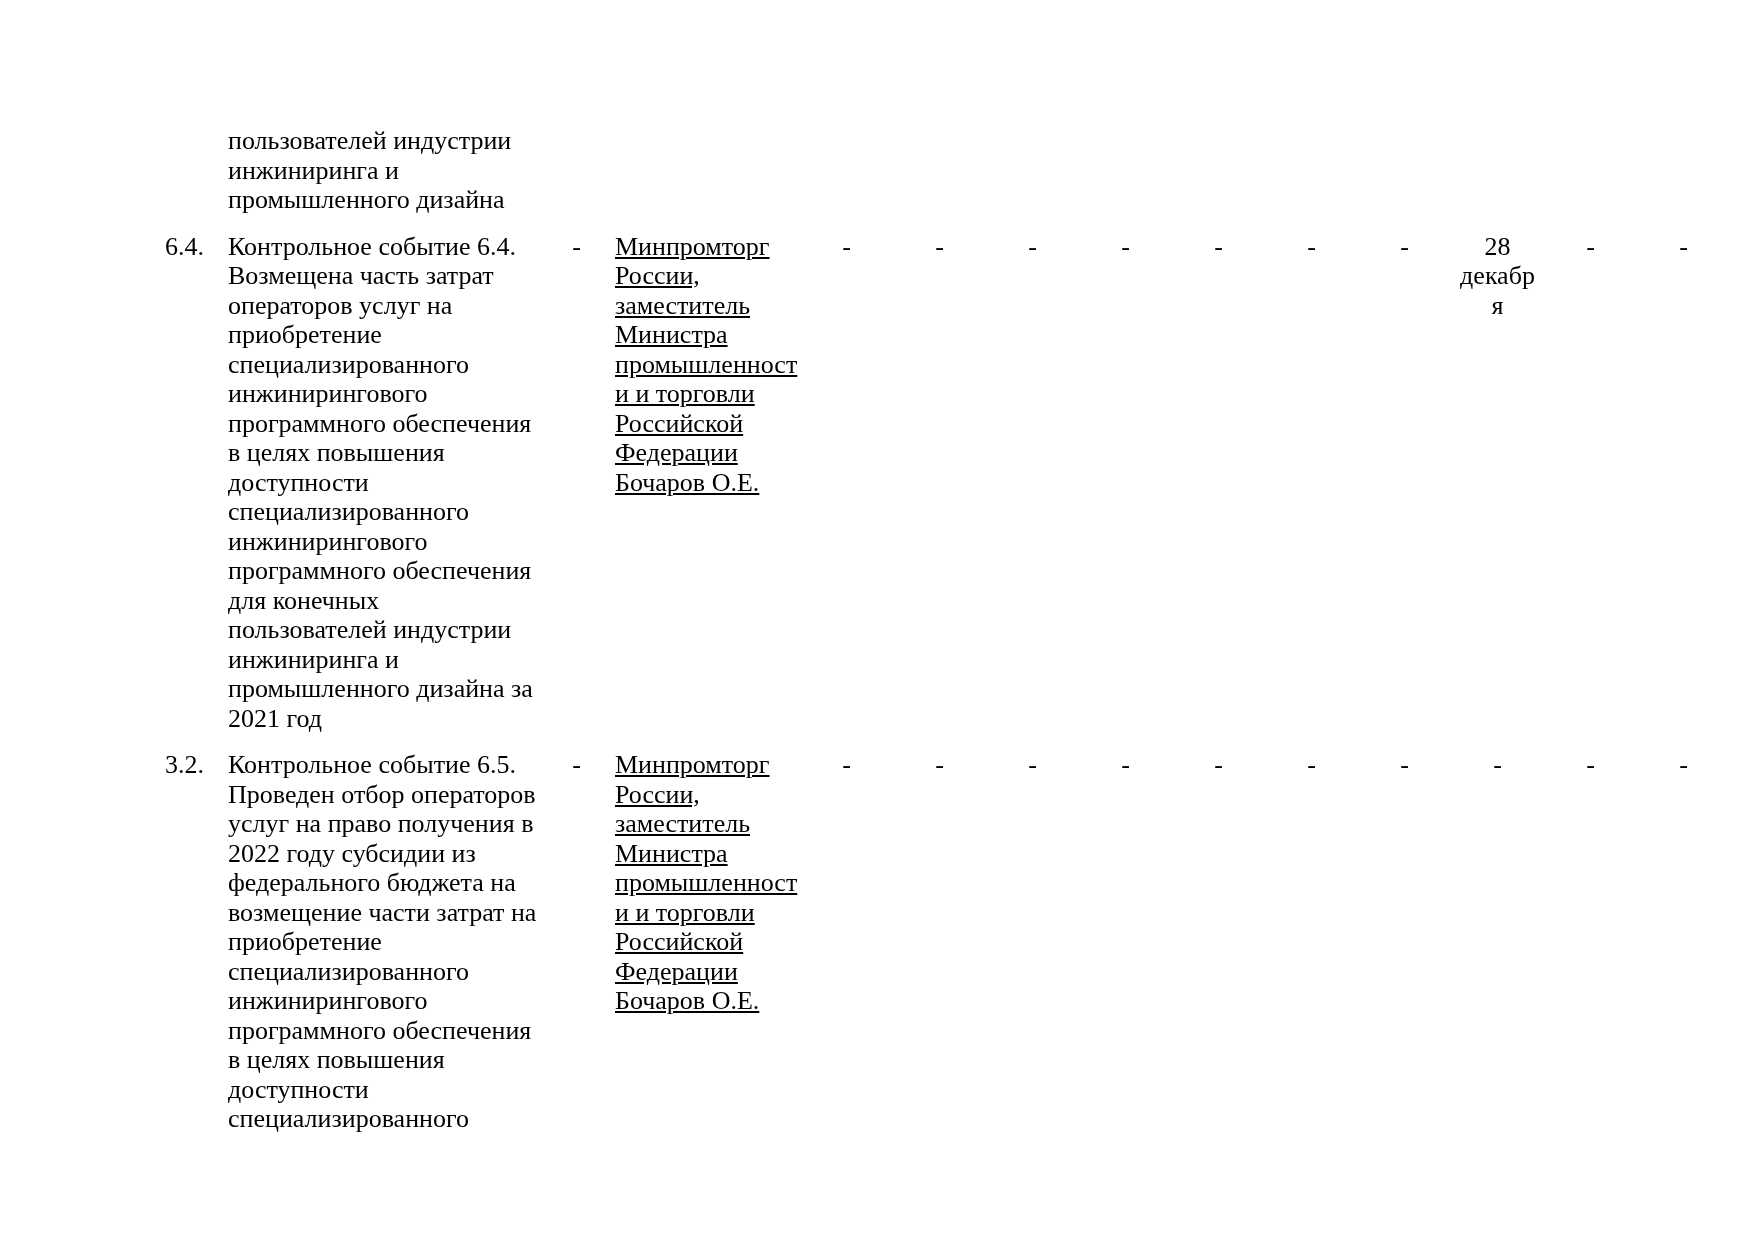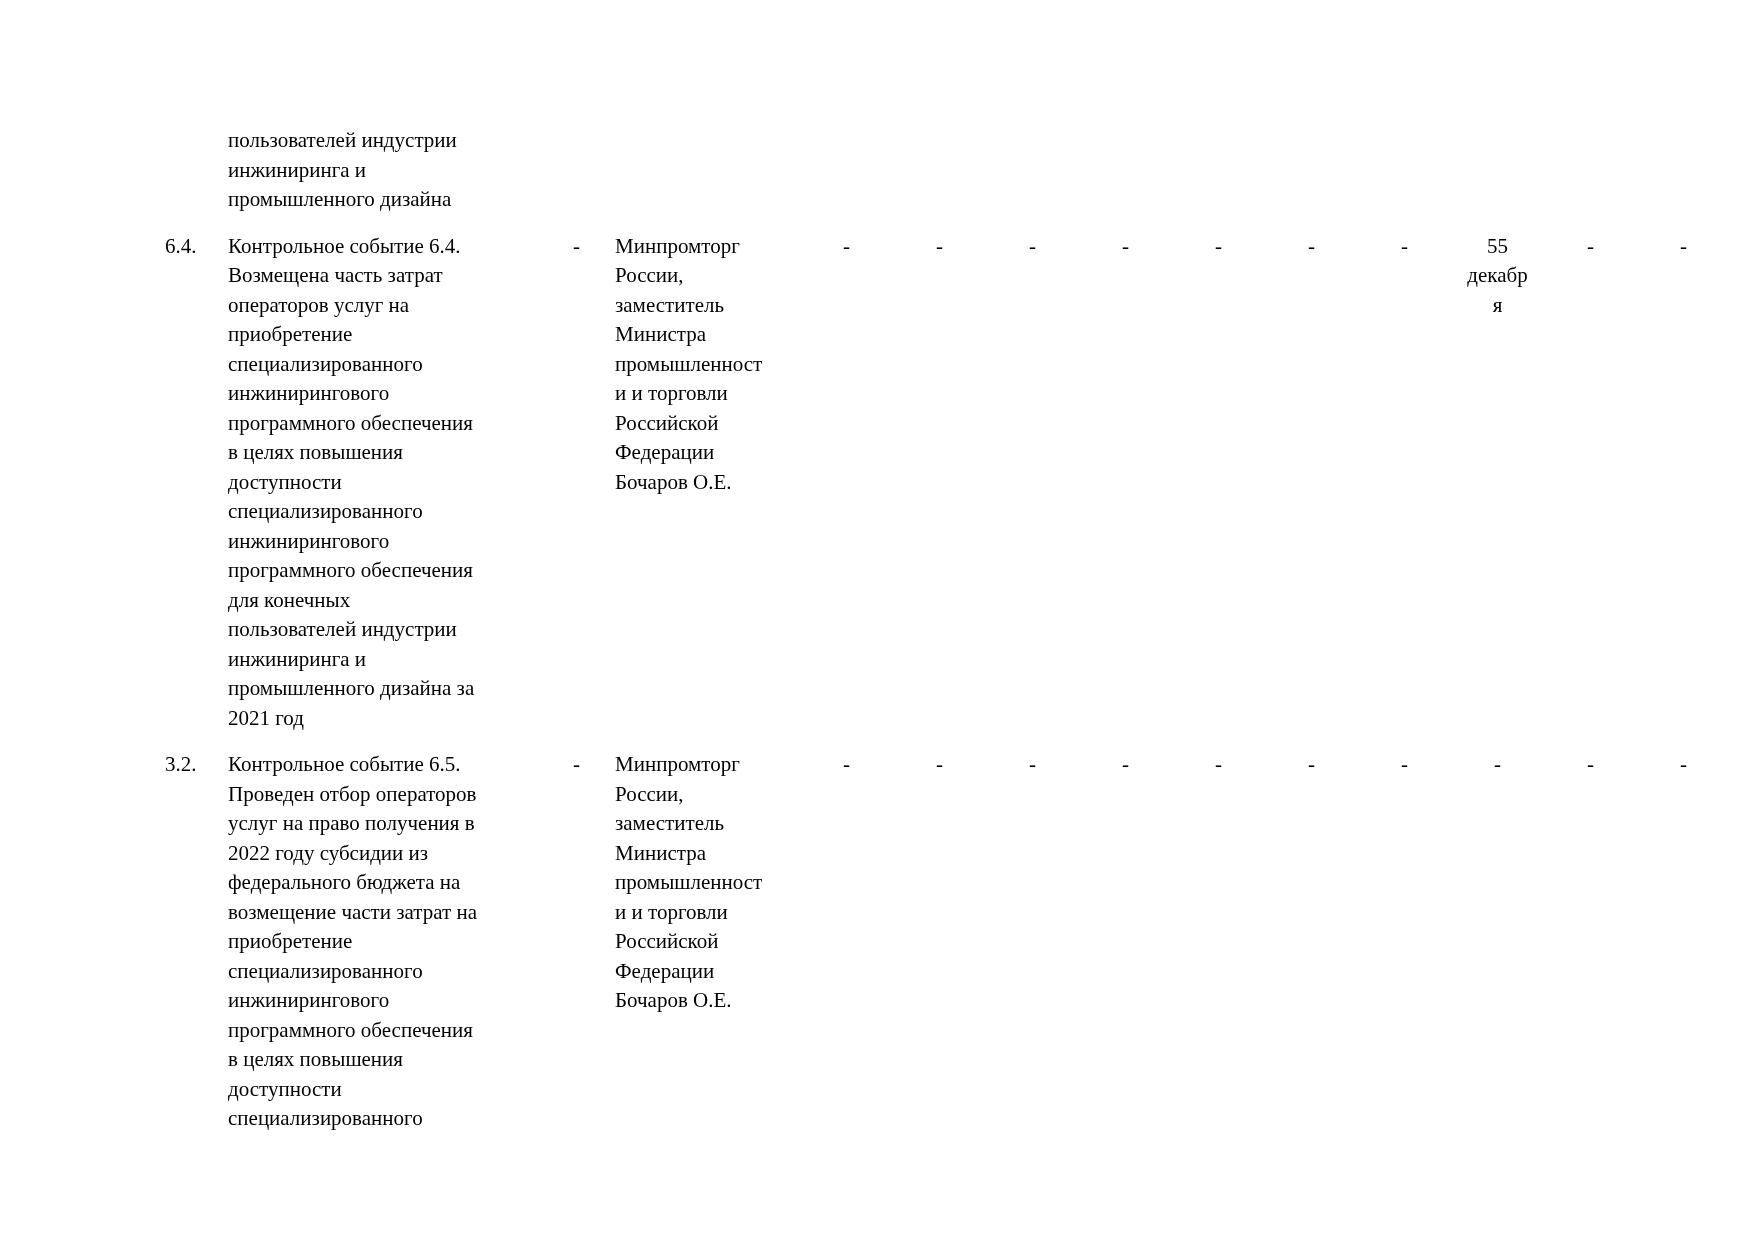--- a/index.html
+++ b/index.html
@@ -8,21 +8,21 @@
     background: #ffffff;
   }
   .page {
     position: relative;
     width: 1754px;
     height: 1136px;
     box-sizing: border-box;
     background: #ffffff;
     color: #000000;
     font-family: "Liberation Serif", serif;
-    font-size: 21px;
+    font-size: 26px;
     line-height: 29.5px;
     padding-top: 126px;
     padding-left: 165px;
     overflow: hidden;
   }
   table.events {
     border-collapse: collapse;
     table-layout: fixed;
     width: 1565px;
   }
@@ -31,21 +31,21 @@
     padding: 0;
     white-space: pre;      
     overflow: visible;
   }
   tr.spaced td {
     padding-top: 17px;     
   }
   td.c-num  { text-align: left; }
   td.c-desc { text-align: left; }
   td.c-sep  { text-align: center; }
-  td.c-resp { text-align: left; }
+  td.c-resp { text-align: left; text-decoration: underline; }
   td.c-data { text-align: center; }
 </style>
 </head>
 <body>
 
 <div class="page">
   <table class="events">
     <colgroup>
       <col style="width:63px">
       <col style="width:310px">
@@ -112,21 +112,21 @@
 Российской
 Федерации
 Бочаров О.Е.</td>
         <td class="c-data">-</td>
         <td class="c-data">-</td>
         <td class="c-data">-</td>
         <td class="c-data">-</td>
         <td class="c-data">-</td>
         <td class="c-data">-</td>
         <td class="c-data">-</td>
-        <td class="c-data">55
+        <td class="c-data">28
 декабр
 я</td>
         <td class="c-data">-</td>
         <td class="c-data">-</td>
       </tr>
 
       <tr class="spaced">
         <td class="c-num">3.2.</td>
         <td class="c-desc">Контрольное событие 6.5.
 Проведен отбор операторов

